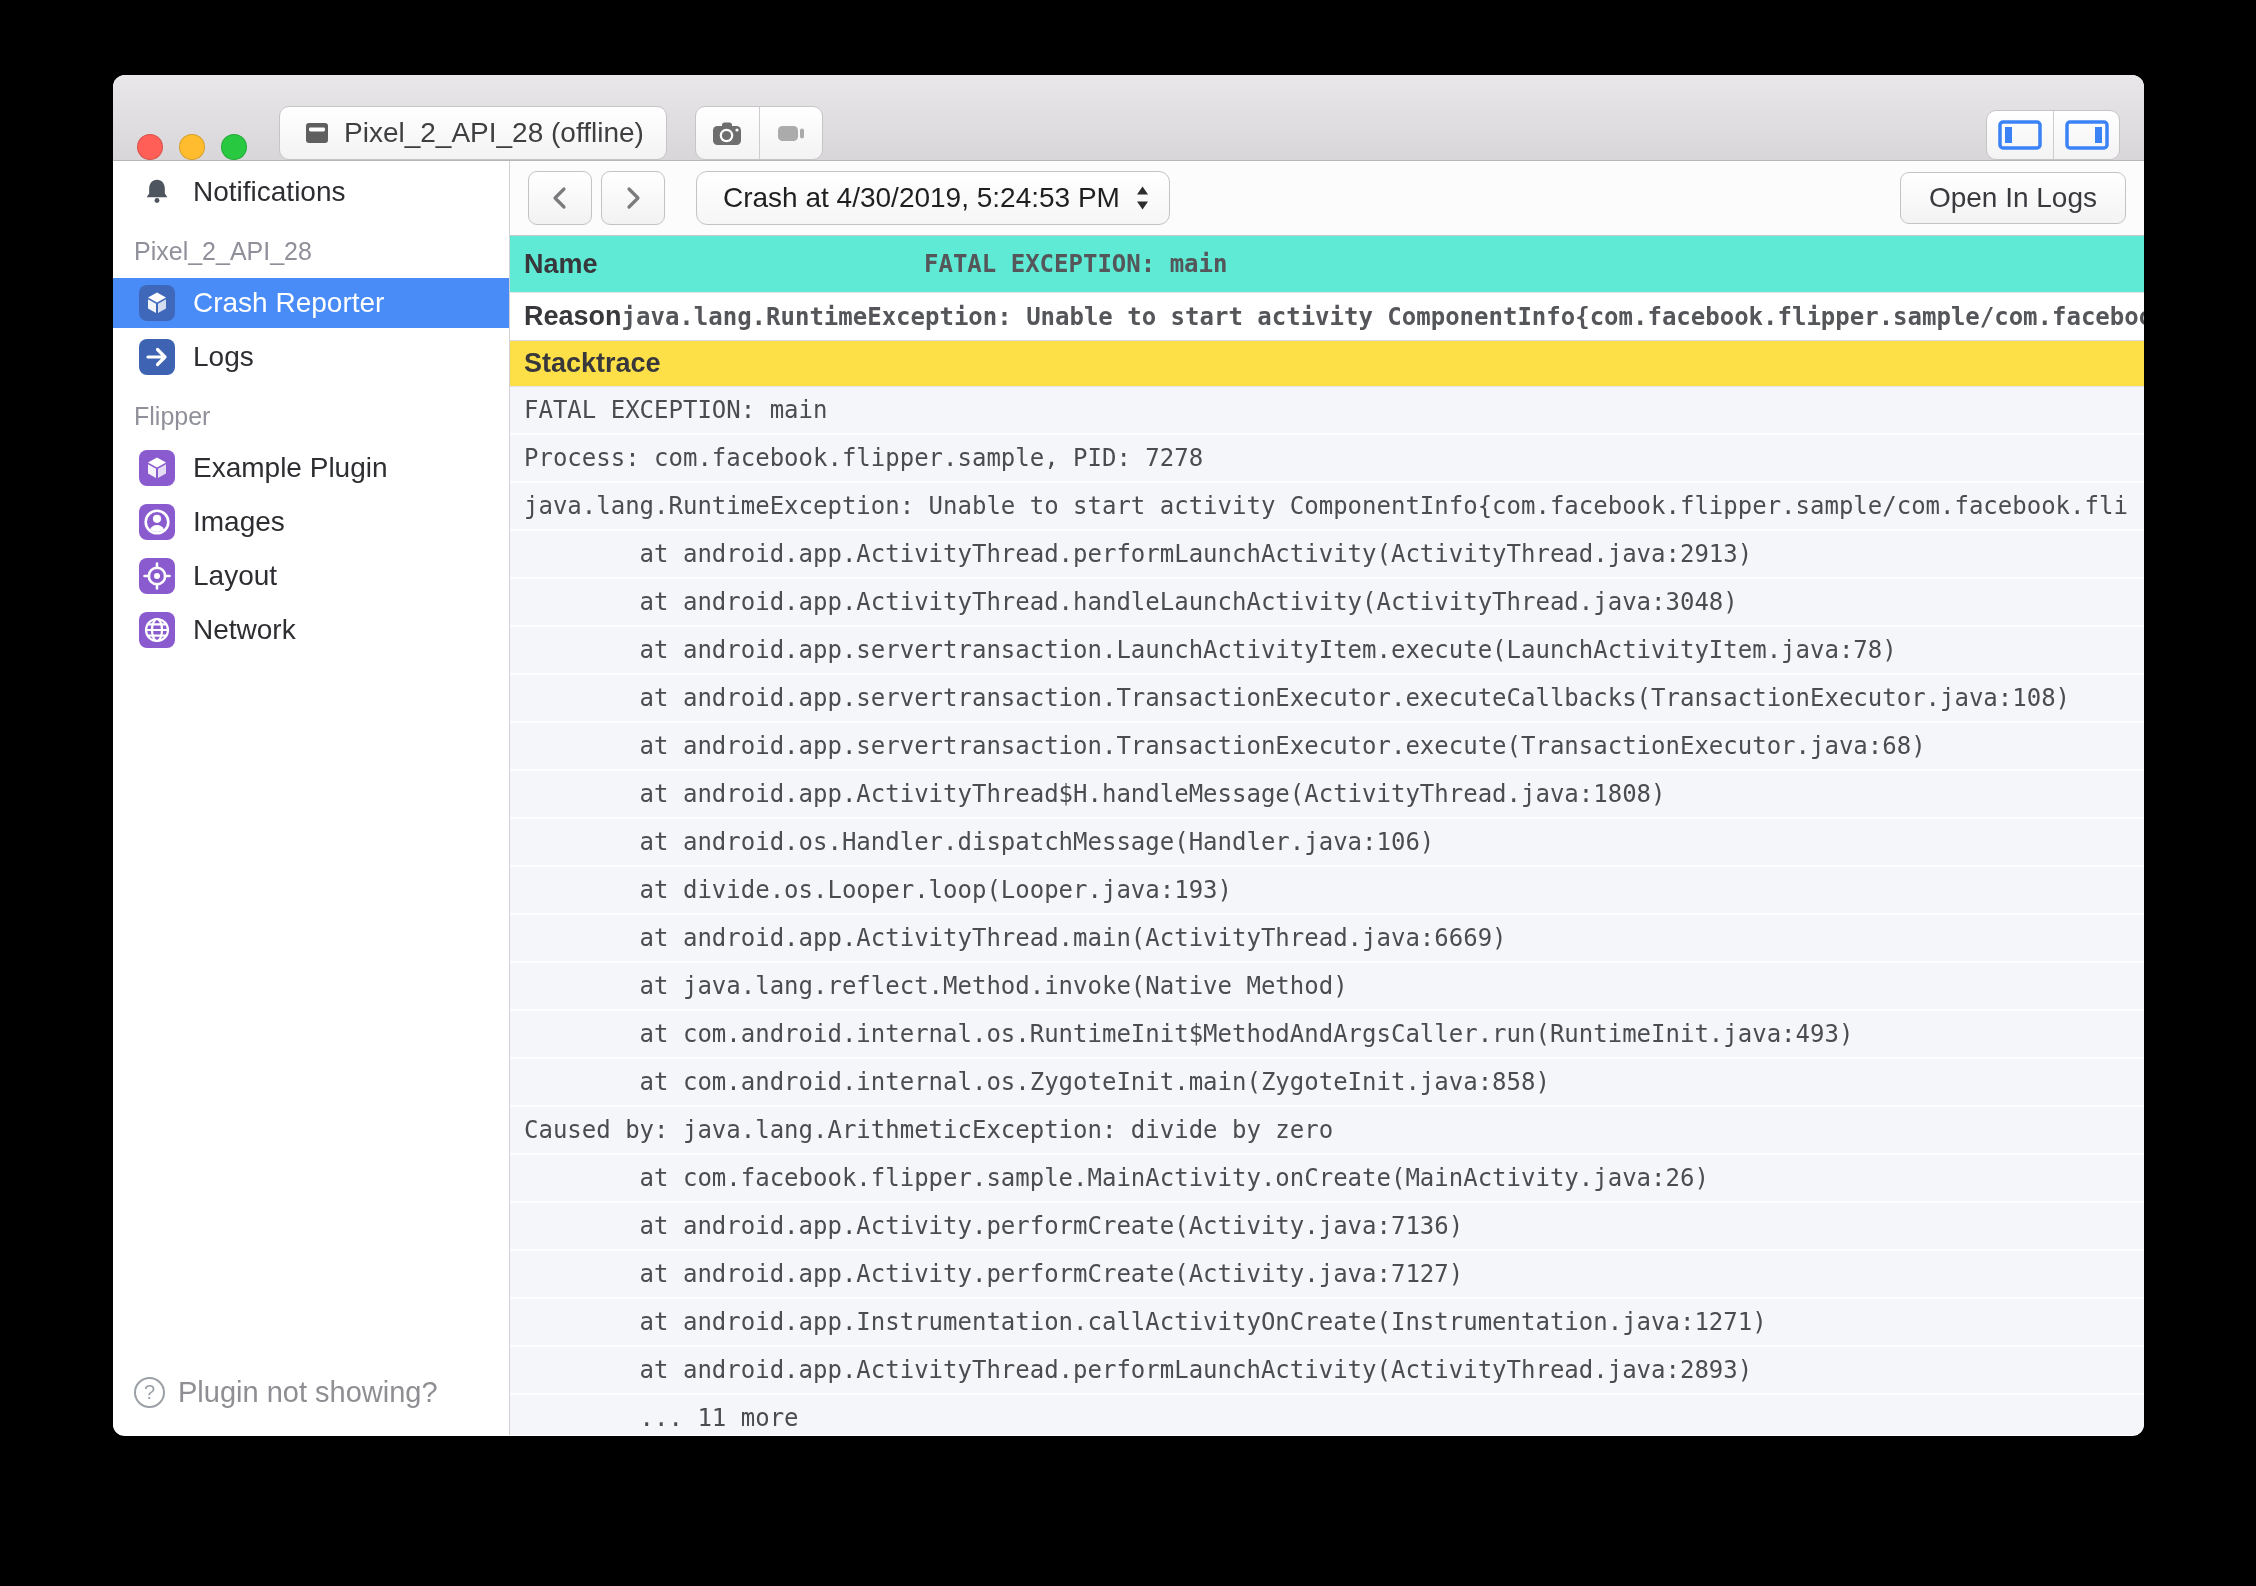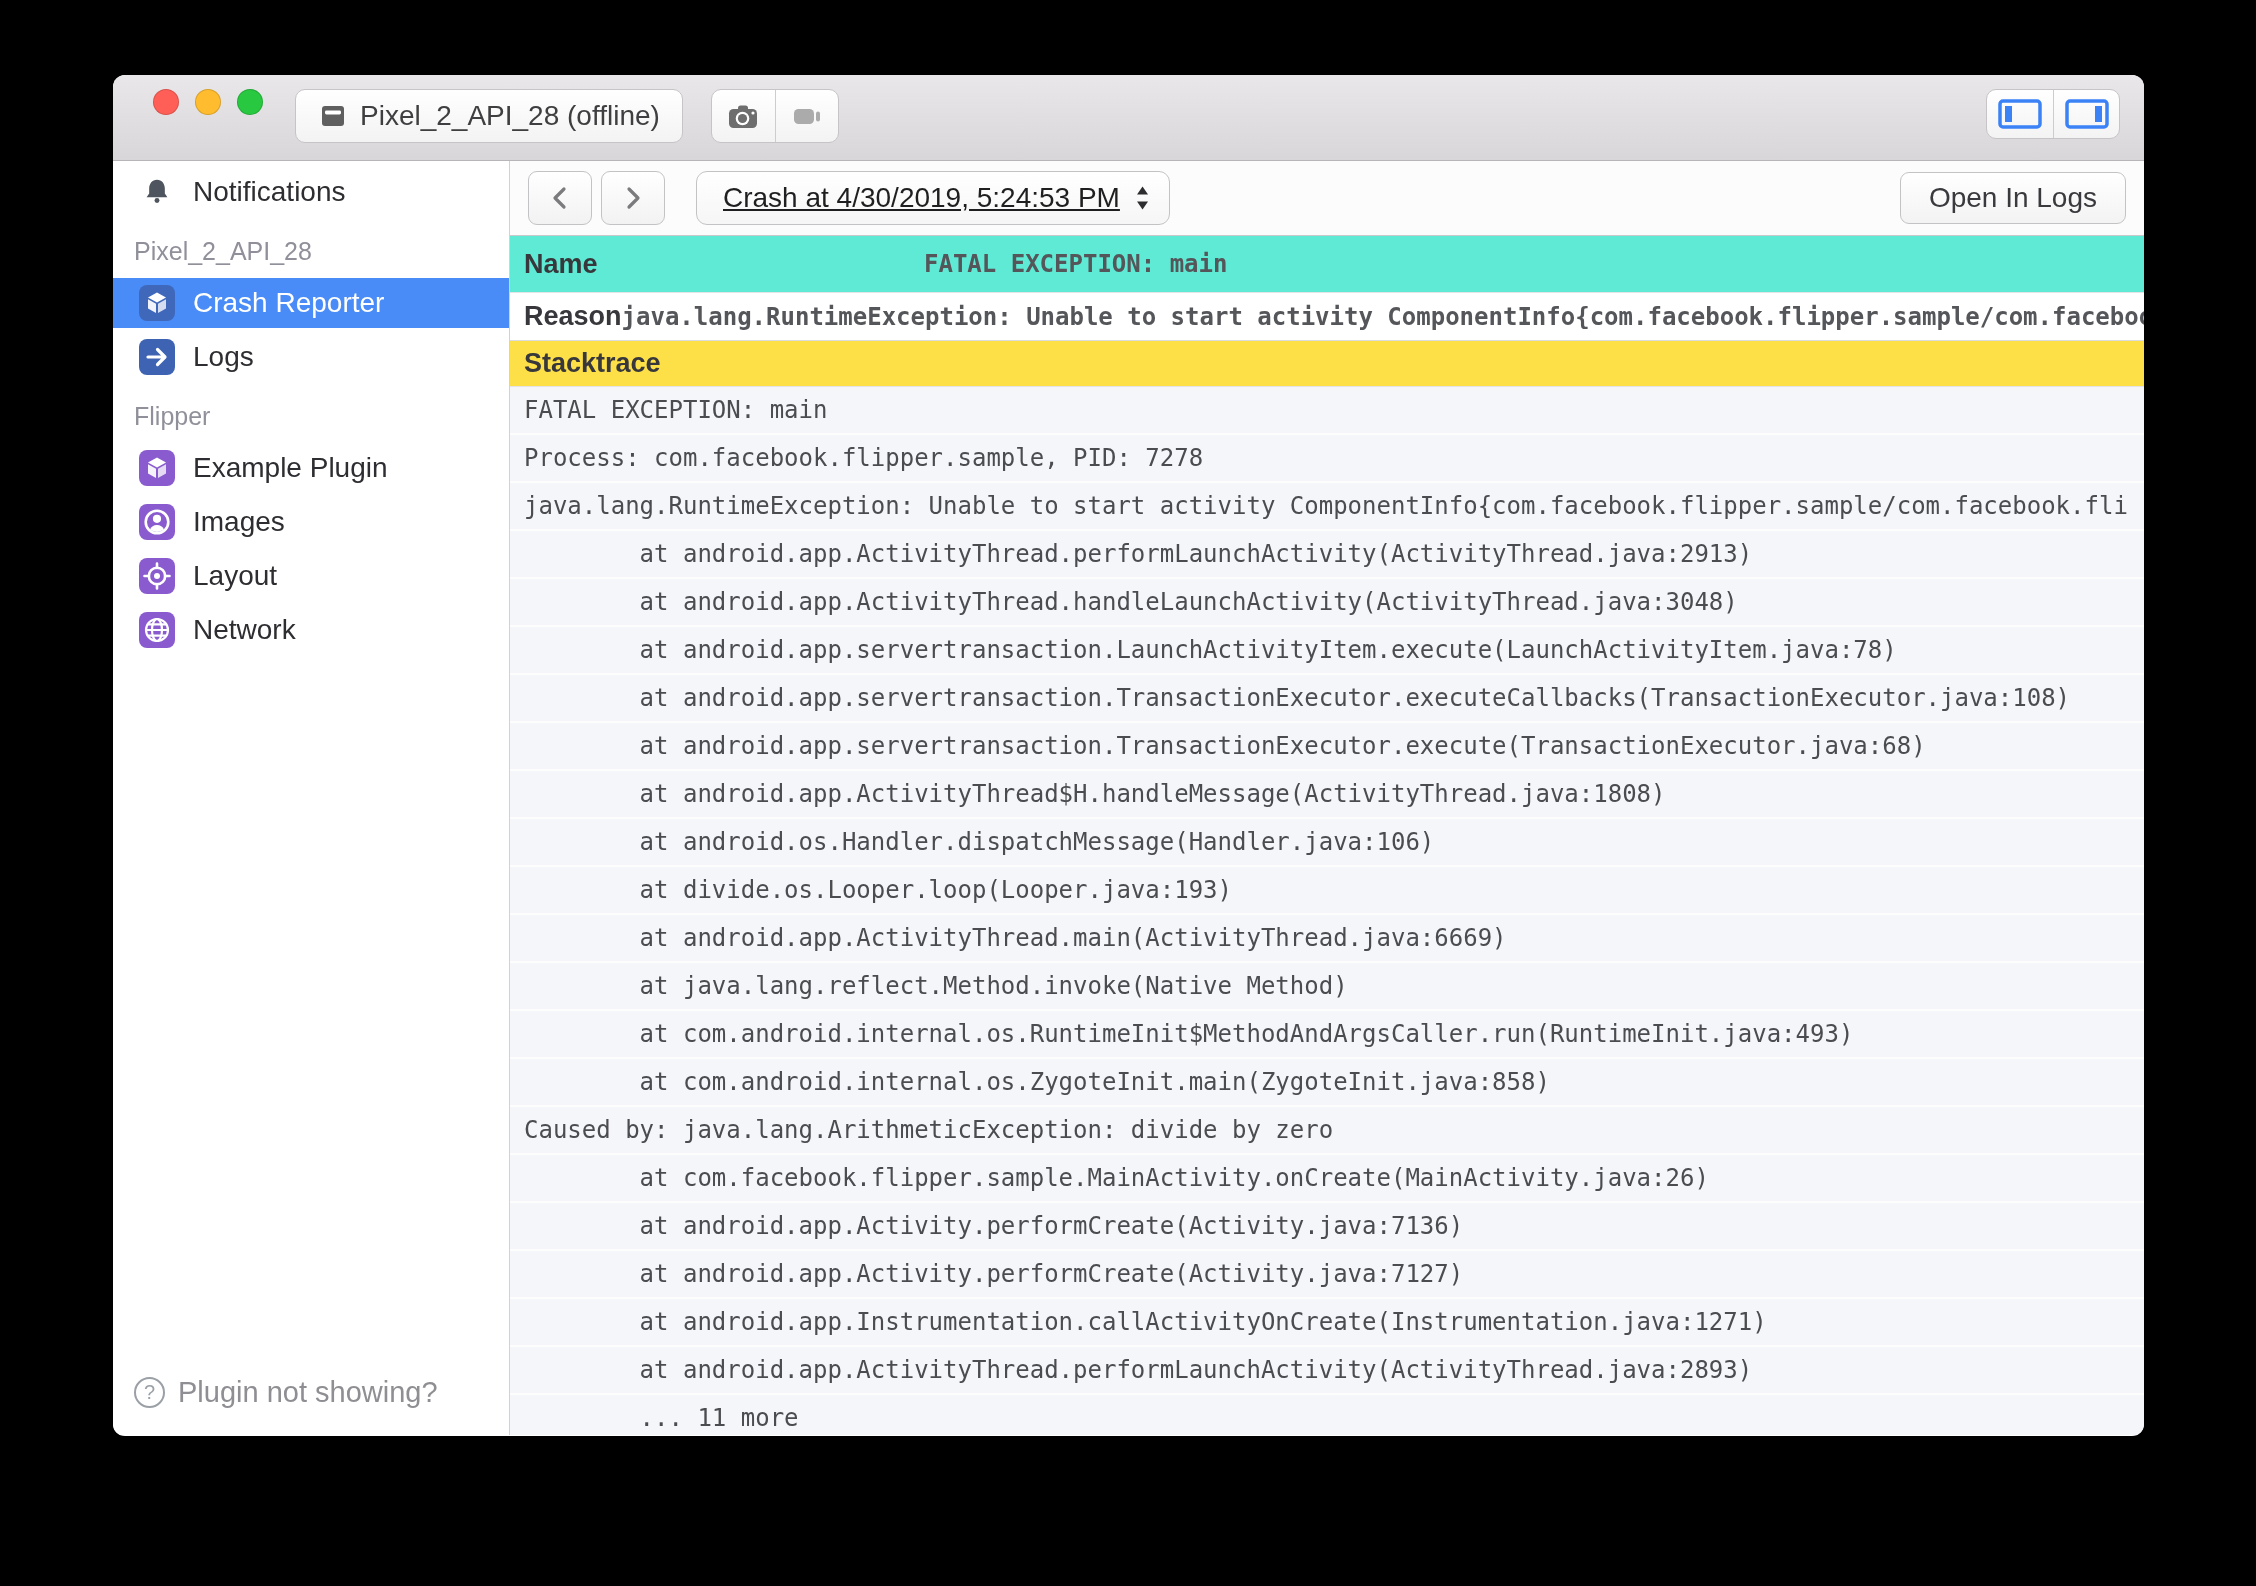--- a/index.html
+++ b/index.html
@@ -2,21 +2,21 @@
 <html><head>
 <meta charset="utf-8">
 <style>
   html,body{margin:0;padding:0;background:#000;width:2256px;height:1586px;overflow:hidden;
     font-family:"Liberation Sans",sans-serif;-webkit-font-smoothing:antialiased;}
   *{box-sizing:border-box;}
   .window{position:absolute;left:113px;top:75px;width:2031px;height:1361px;background:#fff;
     border-radius:12px;overflow:hidden;}
   
   .titlebar{height:86px;background:linear-gradient(#e9e7e9,#d8d6d8);border-bottom:1px solid #b7b5b7;
-    display:flex;align-items:flex-start;padding:14px 24px 0 40px;}
+    display:flex;align-items:flex-end;padding:14px 24px 0 24px;}
   .traffic{display:flex;gap:16px;margin-right:32px;}
   .light{width:26px;height:26px;border-radius:50%;border:1px solid rgba(0,0,0,.15);}
   .device-btn{height:54px;min-width:296px;border:1px solid #c6c4c6;border-radius:10px;
     background:linear-gradient(#ffffff,#f4f3f4);display:flex;align-items:center;gap:12px;
     padding:0 22px;font-size:28px;color:#3f3f41;}
   .seg{display:flex;height:54px;margin-left:28px;border:1px solid #c6c4c6;border-radius:10px;
     background:linear-gradient(#ffffff,#f4f3f4);overflow:hidden;}
   .seg-btn{width:63px;display:grid;place-items:center;}
   .seg-btn + .seg-btn{border-left:1px solid #cecccf;}
   .toggles{margin-left:auto;display:flex;height:50px;border:1px solid #c6c4c6;border-radius:10px;
@@ -40,21 +40,21 @@
     place-items:center;font-size:20px;color:#9aa0a6;flex-shrink:0;}
   
   .main{flex:1;display:flex;flex-direction:column;min-width:0;}
   .toolbar{height:75px;background:#fcfcfc;border-bottom:1px solid #c9c9cb;display:flex;
     align-items:center;padding:0 18px;gap:9px;flex-shrink:0;}
   .nav-btn{width:64px;height:54px;border:1px solid #c3c3c6;border-radius:9px;
     background:linear-gradient(#ffffff,#f2f2f2);display:grid;place-items:center;}
   .crash-select{height:54px;min-width:380px;margin-left:22px;border:1px solid #c3c3c6;
     border-radius:11px;background:linear-gradient(#ffffff,#f6f6f6);display:flex;
     align-items:center;justify-content:center;gap:14px;padding:0 18px 0 26px;
-    font-size:28px;color:#1f1f21;text-decoration:underline;}
+    font-size:28px;color:#1f1f21;}
   .open-logs{margin-left:auto;height:52px;padding:0 28px;border:1px solid #c3c3c6;
     border-radius:9px;background:linear-gradient(#ffffff,#f3f3f3);display:flex;
     align-items:center;font-size:28px;color:#3a3a3e;}
   
   .crash-table{flex:1;overflow:hidden;display:flex;flex-direction:column;}
   .row{position:relative;display:flex;align-items:center;padding-left:14px;overflow:hidden;
     flex-shrink:0;white-space:pre;}
   .row-label{font-weight:bold;font-size:27px;color:#38383c;}
   .mono{font-family:"DejaVu Sans Mono",monospace;}
   .row-name{height:57px;background:#5eead4;border-bottom:1px solid #e3e4e8;}

